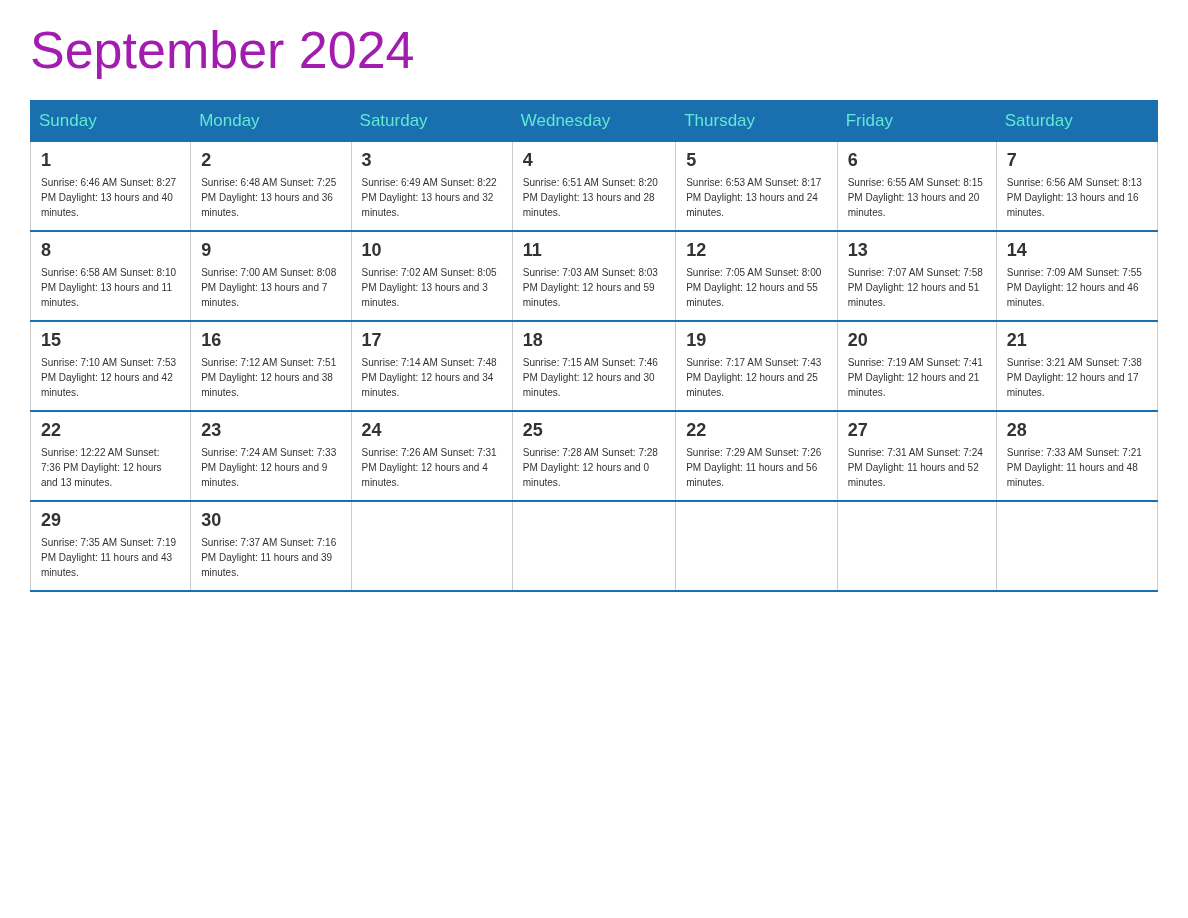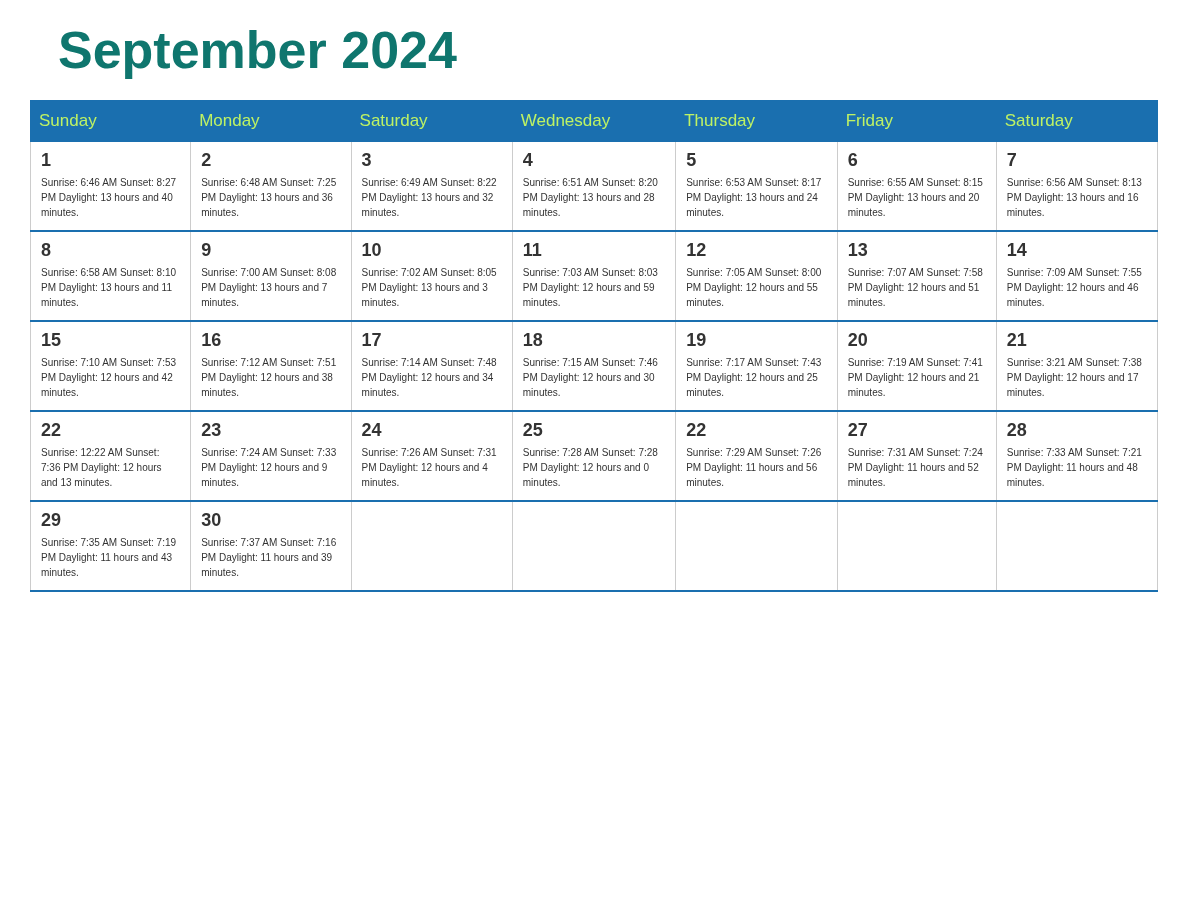--- a/index.html
+++ b/index.html
@@ -33,37 +33,36 @@
     .logo-blue {
       font-size: 28px;
       font-weight: bold;
       color: #1a6faf;
     }
     .title-block {
       text-align: right;
     }
     .month-title {
       font-size: 52px;
-      font-weight: bold;
-      color: #0f766e;
-      margin-left: 28px;
+      font-weight: normal;
+      color: #a21caf;
     }
     .subtitle {
       font-size: 22px;
       color: #555;
       margin-top: 4px;
     }
     .calendar {
       width: 100%;
       border-collapse: collapse;
       border: 1px solid #999;
     }
     .calendar th {
       background: #1a6faf;
-      color: #bef264;
+      color: #5eead4;
       padding: 10px 8px;
       font-size: 17px;
       font-weight: normal;
       border: 1px solid #1a6faf;
       text-align: left;
     }
     .calendar td {
       vertical-align: top;
       padding: 8px 10px 10px 10px;
       border: 1px solid #ccc;

